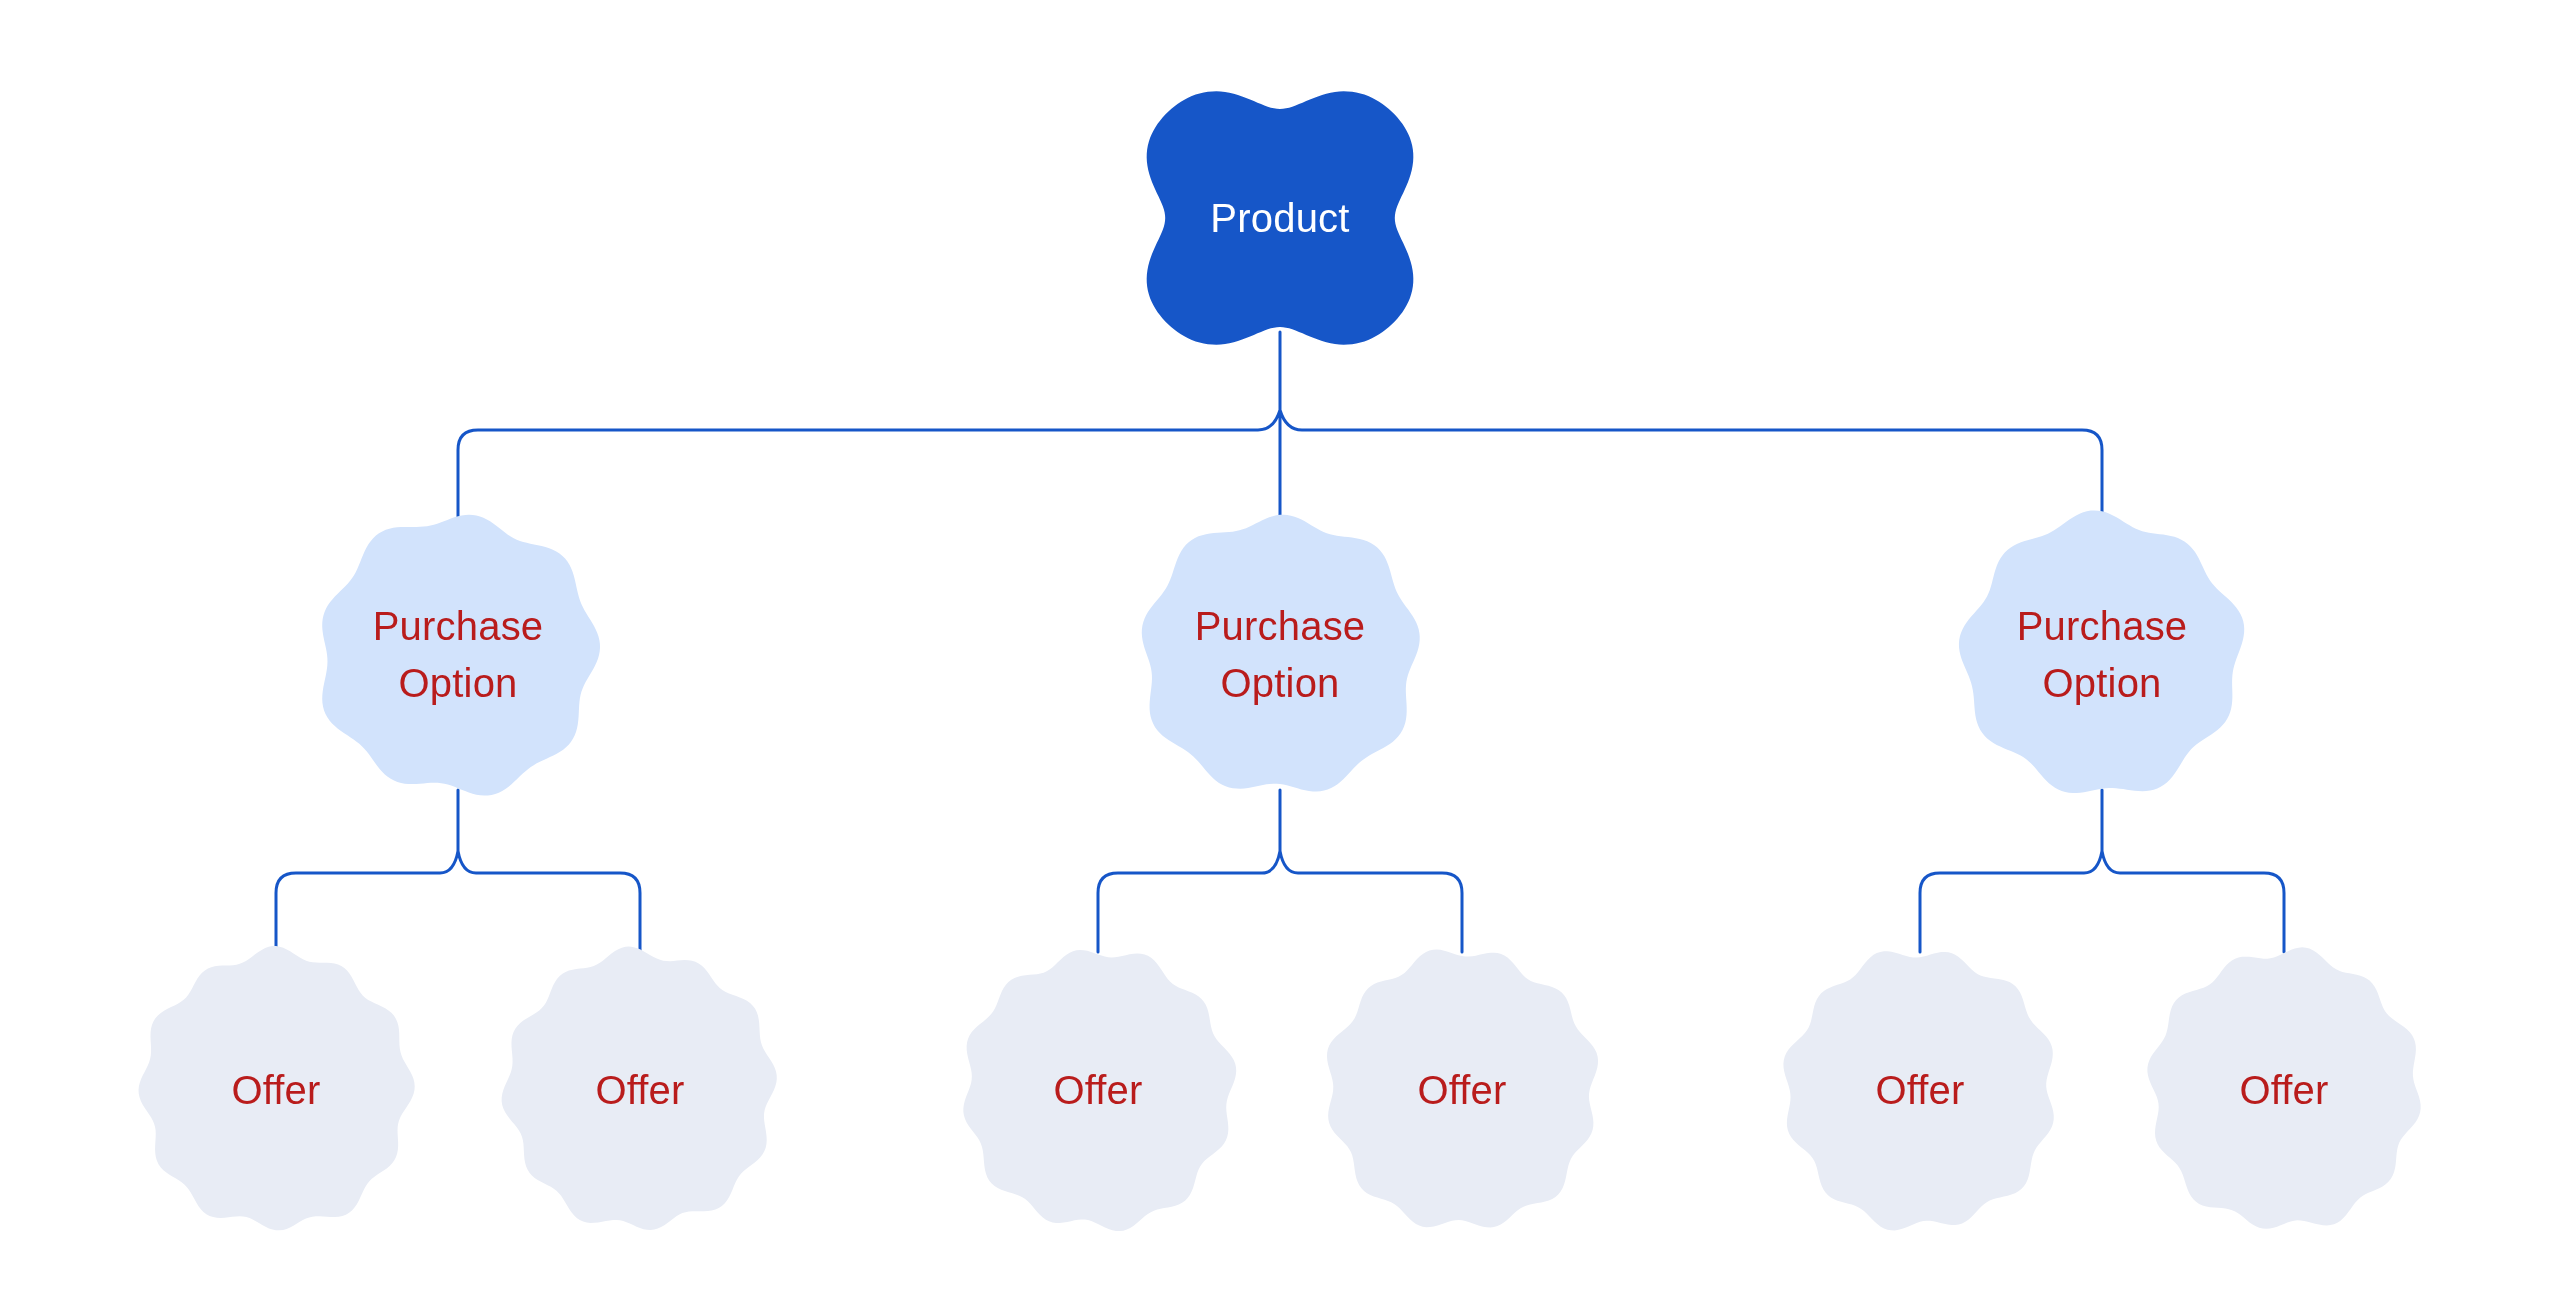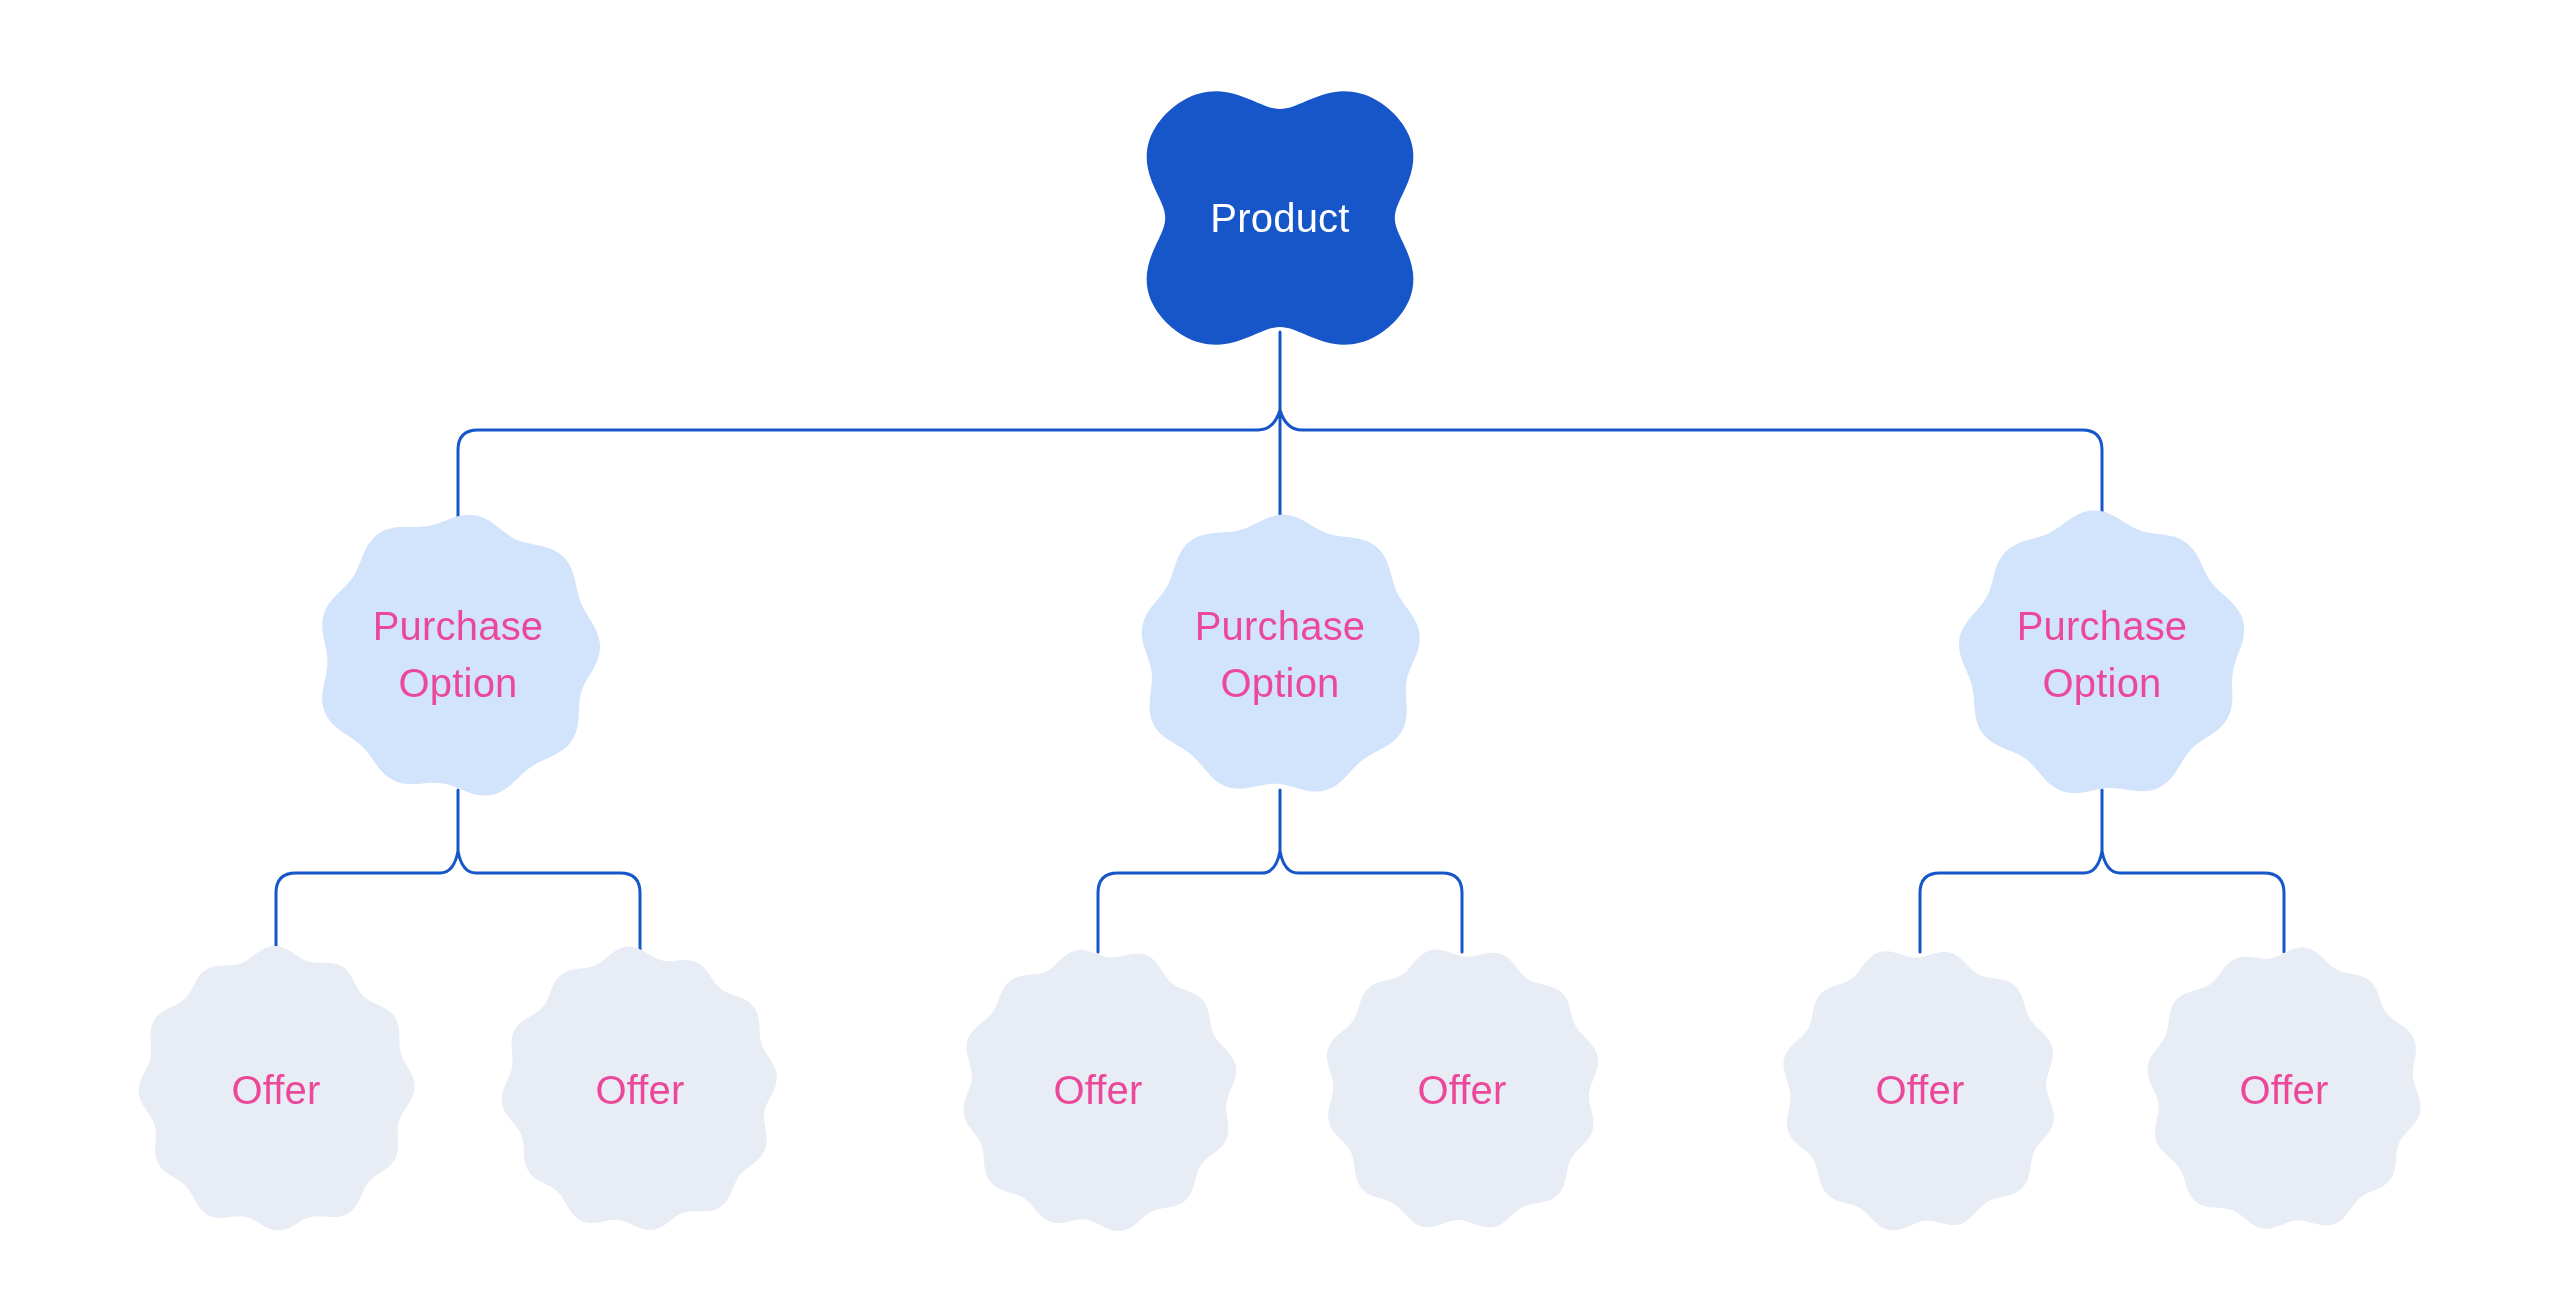--- a/index.html
+++ b/index.html
@@ -17,21 +17,21 @@
     transform:translate(-50%,-50%);
     display:flex;align-items:center;justify-content:center;
   }
   .blob{position:absolute;left:0;top:0;width:340px;height:340px;}
   .label{
     position:relative;
     text-align:center;
     font-size:40px;
     font-weight:500;
     line-height:1.42;
-    color:#ec4899;
+    color:#b91c1c;
     max-width:212px;
     letter-spacing:0.2px;
   }
   .product .label{color:#ffffff;}
 </style>
 </head>
 <body>
 
 <div class="canvas">
 

